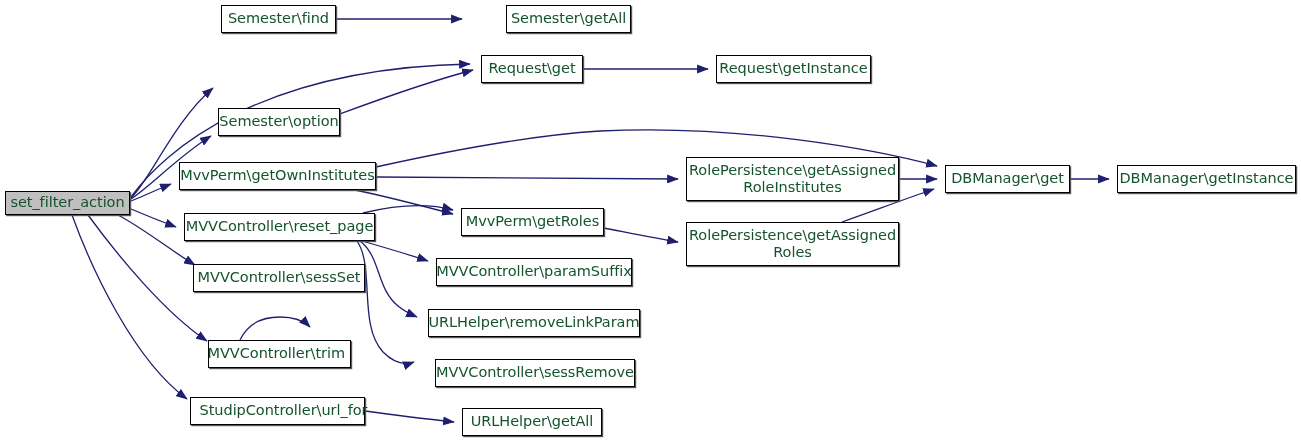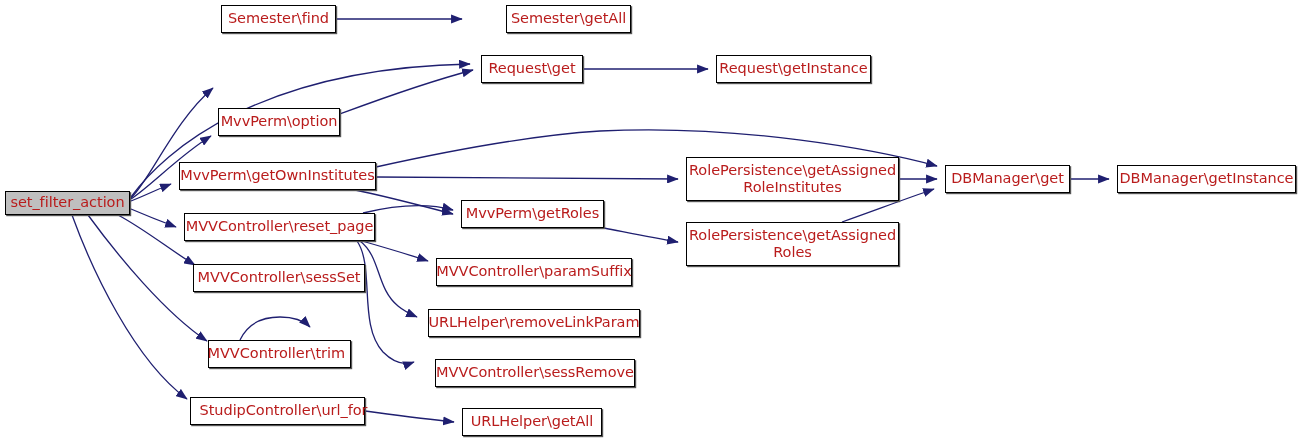--- a/index.html
+++ b/index.html
@@ -26,21 +26,21 @@
   .node {
     position: absolute;
     box-sizing: border-box;
     background: #ffffff;
     border: 1px solid #000000;
     box-shadow: 1.2px 1.2px 0 0 #555555;
     display: flex;
     align-items: center;
     justify-content: center;
     text-align: center;
-    color: #b91c1c;
+    color: #14532d;
     font-size: 14.5px;
     line-height: 1.18;
     letter-spacing: -0.05px;
     white-space: pre-line;
     z-index: 2;
   }
   .node.highlight {
     background: #bfbfbf;
     border: 1px solid #000000;
   }
@@ -85,28 +85,28 @@
         <path d="M365,411 C395,415 424,419 454,422" fill="none" stroke="#1f1f70" stroke-width="1.3" marker-end="url(#arrowhead)"></path>
         <path d="M240,340 C247,325 259,317 280,317 C293,317 303,320 310,327" fill="none" stroke="#1f1f70" stroke-width="1.3" marker-end="url(#arrowhead)"></path>
       </g>
   </svg>
   <div id="node-group">
       <div class="node highlight" style="left: 5px; top: 191px; width: 125px; height: 24px;"><span class="node-label">set_filter_action</span></div>
       <div class="node" style="left: 221px; top: 5px; width: 115px; height: 28px;"><span class="node-label">Semester\find</span></div>
       <div class="node" style="left: 470px; top: 5px; width: 125px; height: 28px; margin-left: 36px;"><span class="node-label">Semester\getAll</span></div>
       <div class="node" style="left: 481px; top: 55px; width: 102px; height: 28px;"><span class="node-label">Request\get</span></div>
       <div class="node" style="left: 716px; top: 55px; width: 155px; height: 28px;"><span class="node-label">Request\getInstance</span></div>
-      <div class="node" style="left: 218px; top: 108px; width: 122px; height: 28px;"><span class="node-label">MvvPerm\option</span></div>
+      <div class="node" style="left: 218px; top: 108px; width: 122px; height: 28px;"><span class="node-label">Semester\option</span></div>
       <div class="node" style="left: 179px; top: 162px; width: 197px; height: 28px;"><span class="node-label">MvvPerm\getOwnInstitutes</span></div>
       <div class="node" style="left: 686px; top: 157px; width: 213px; height: 44px;"><span class="node-label">RolePersistence\getAssigned
 RoleInstitutes</span></div>
       <div class="node" style="left: 945px; top: 165px; width: 125px; height: 28px;"><span class="node-label">DBManager\get</span></div>
       <div class="node" style="left: 1117px; top: 165px; width: 179px; height: 28px;"><span class="node-label">DBManager\getInstance</span></div>
       <div class="node" style="left: 184px; top: 213px; width: 191px; height: 28px;"><span class="node-label">MVVController\reset_page</span></div>
-      <div class="node" style="left: 461px; top: 200px; width: 143px; height: 28px;"><span class="node-label">MvvPerm\getRoles</span></div>
+      <div class="node" style="left: 461px; top: 208px; width: 143px; height: 28px;"><span class="node-label">MvvPerm\getRoles</span></div>
       <div class="node" style="left: 686px; top: 222px; width: 213px; height: 44px;"><span class="node-label">RolePersistence\getAssigned
 Roles</span></div>
       <div class="node" style="left: 193px; top: 264px; width: 172px; height: 28px;"><span class="node-label">MVVController\sessSet</span></div>
       <div class="node" style="left: 436px; top: 258px; width: 196px; height: 28px;"><span class="node-label">MVVController\paramSuffix</span></div>
       <div class="node" style="left: 428px; top: 309px; width: 212px; height: 28px;"><span class="node-label">URLHelper\removeLinkParam</span></div>
       <div class="node" style="left: 208px; top: 340px; width: 143px; height: 28px; justify-content: flex-end;"><span class="node-label">MVVController\trim</span></div>
       <div class="node" style="left: 435px; top: 359px; width: 200px; height: 28px;"><span class="node-label">MVVController\sessRemove</span></div>
       <div class="node" style="left: 190px; top: 397px; width: 175px; height: 28px; padding-left: 12px;"><span class="node-label">StudipController\url_for</span></div>
       <div class="node" style="left: 462px; top: 408px; width: 140px; height: 28px;"><span class="node-label">URLHelper\getAll</span></div>
     </div>

